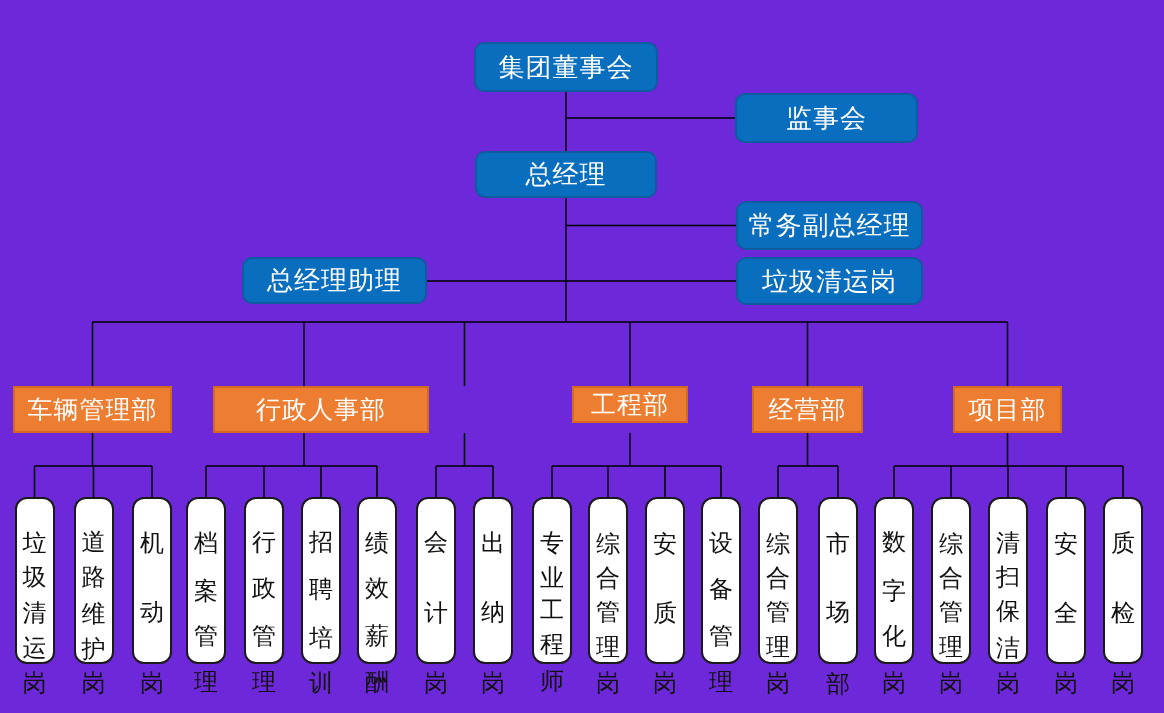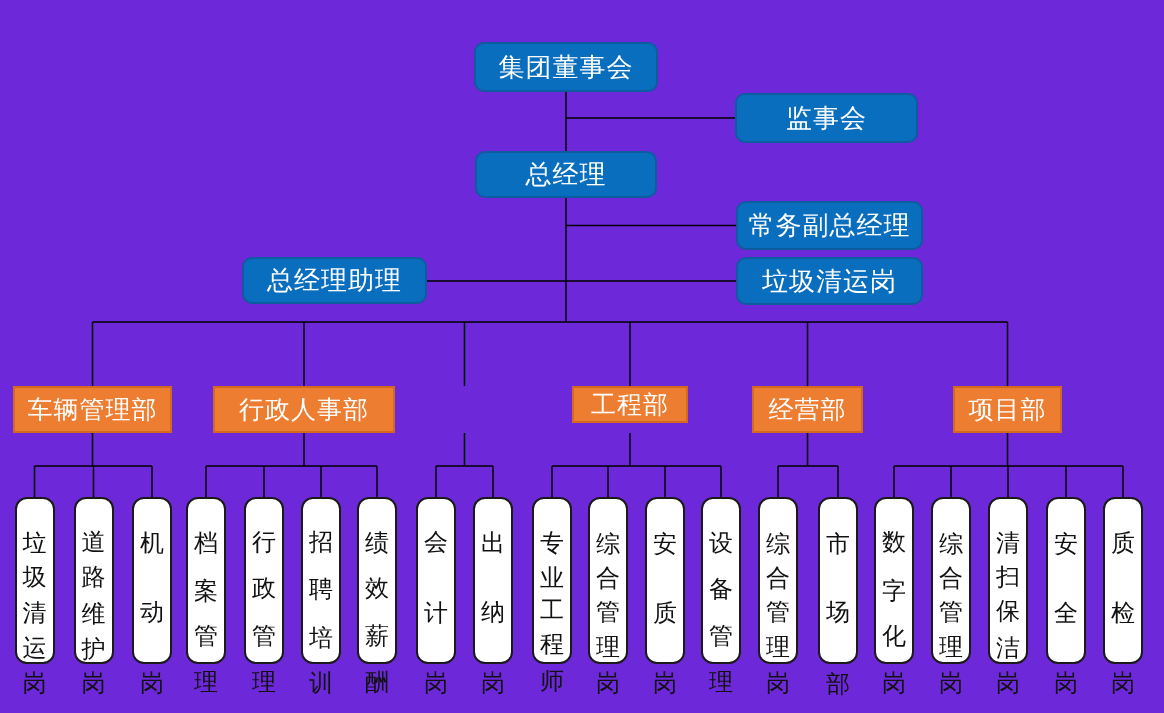--- a/index.html
+++ b/index.html
@@ -102,21 +102,21 @@
   <div class="node exec" style="left:242px;top:257px;width:185px;height:47px">
     <span>总经理助理</span>
   </div>
   <div class="node exec" style="left:736px;top:257px;width:187px;height:48px">
     <span>垃圾清运岗</span>
   </div>
 
   <div class="node dept" style="left:13px;top:386px;width:159px;height:47px">
     <span>车辆管理部</span>
   </div>
-  <div class="node dept" style="left:213px;top:386px;width:182px;height:47px">
+  <div class="node dept" style="left:213px;top:386px;width:216px;height:47px">
     <span>行政人事部</span>
   </div>
   <div class="node dept" style="left:572px;top:386px;width:116px;height:37px">
     <span>工程部</span>
   </div>
   <div class="node dept" style="left:752px;top:386px;width:111px;height:47px">
     <span>经营部</span>
   </div>
   <div class="node dept" style="left:953px;top:386px;width:109px;height:47px">
     <span>项目部</span>

